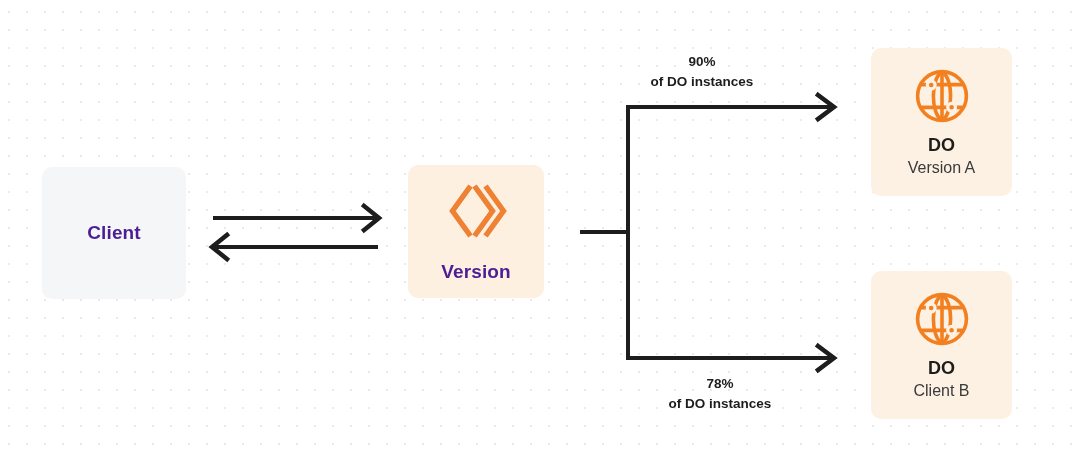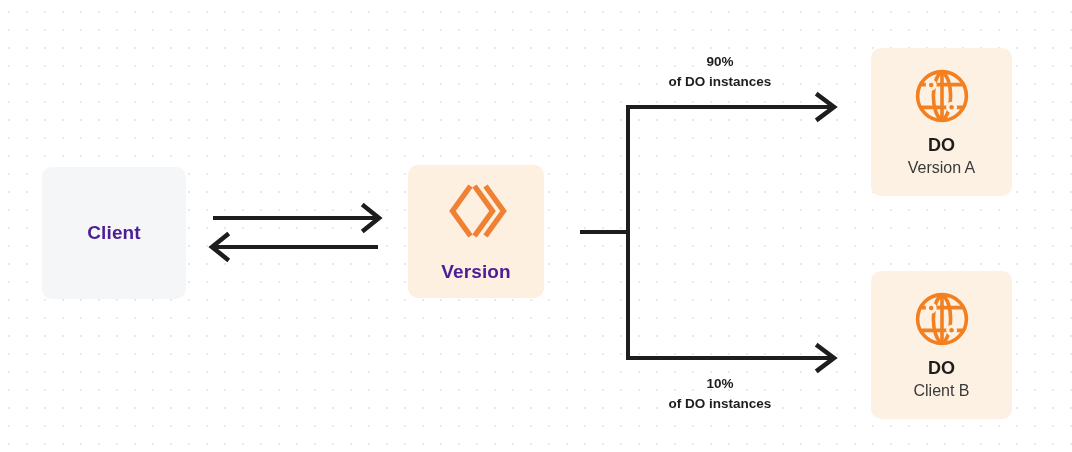--- a/index.html
+++ b/index.html
@@ -88,21 +88,21 @@
   .edge-label {
     position: absolute;
     text-align: center;
     font-size: 13.5px;
     font-weight: bold;
     color: #1d1d1d;
     line-height: 1.45;
     white-space: nowrap;
   }
   .edge-label-top {
-    left: 614px;
+    left: 596px;
     top: 52px;
     width: 212px;
   }
   .edge-label-bottom {
     left: 614px;
     top: 374px;
     width: 212px;
   }
 
   svg.wires {
@@ -222,17 +222,17 @@
     <span class="node-label-do">DO</span>
     <span class="node-sublabel">Client B</span>
   </div>
 
   <div class="edge-label edge-label-top">
     <div>90%</div>
     <div>of DO instances</div>
   </div>
 
   <div class="edge-label edge-label-bottom">
-    <div>10%</div>
+    <div>78%</div>
     <div>of DO instances</div>
   </div>
 
 </div>
 
 </body></html>

